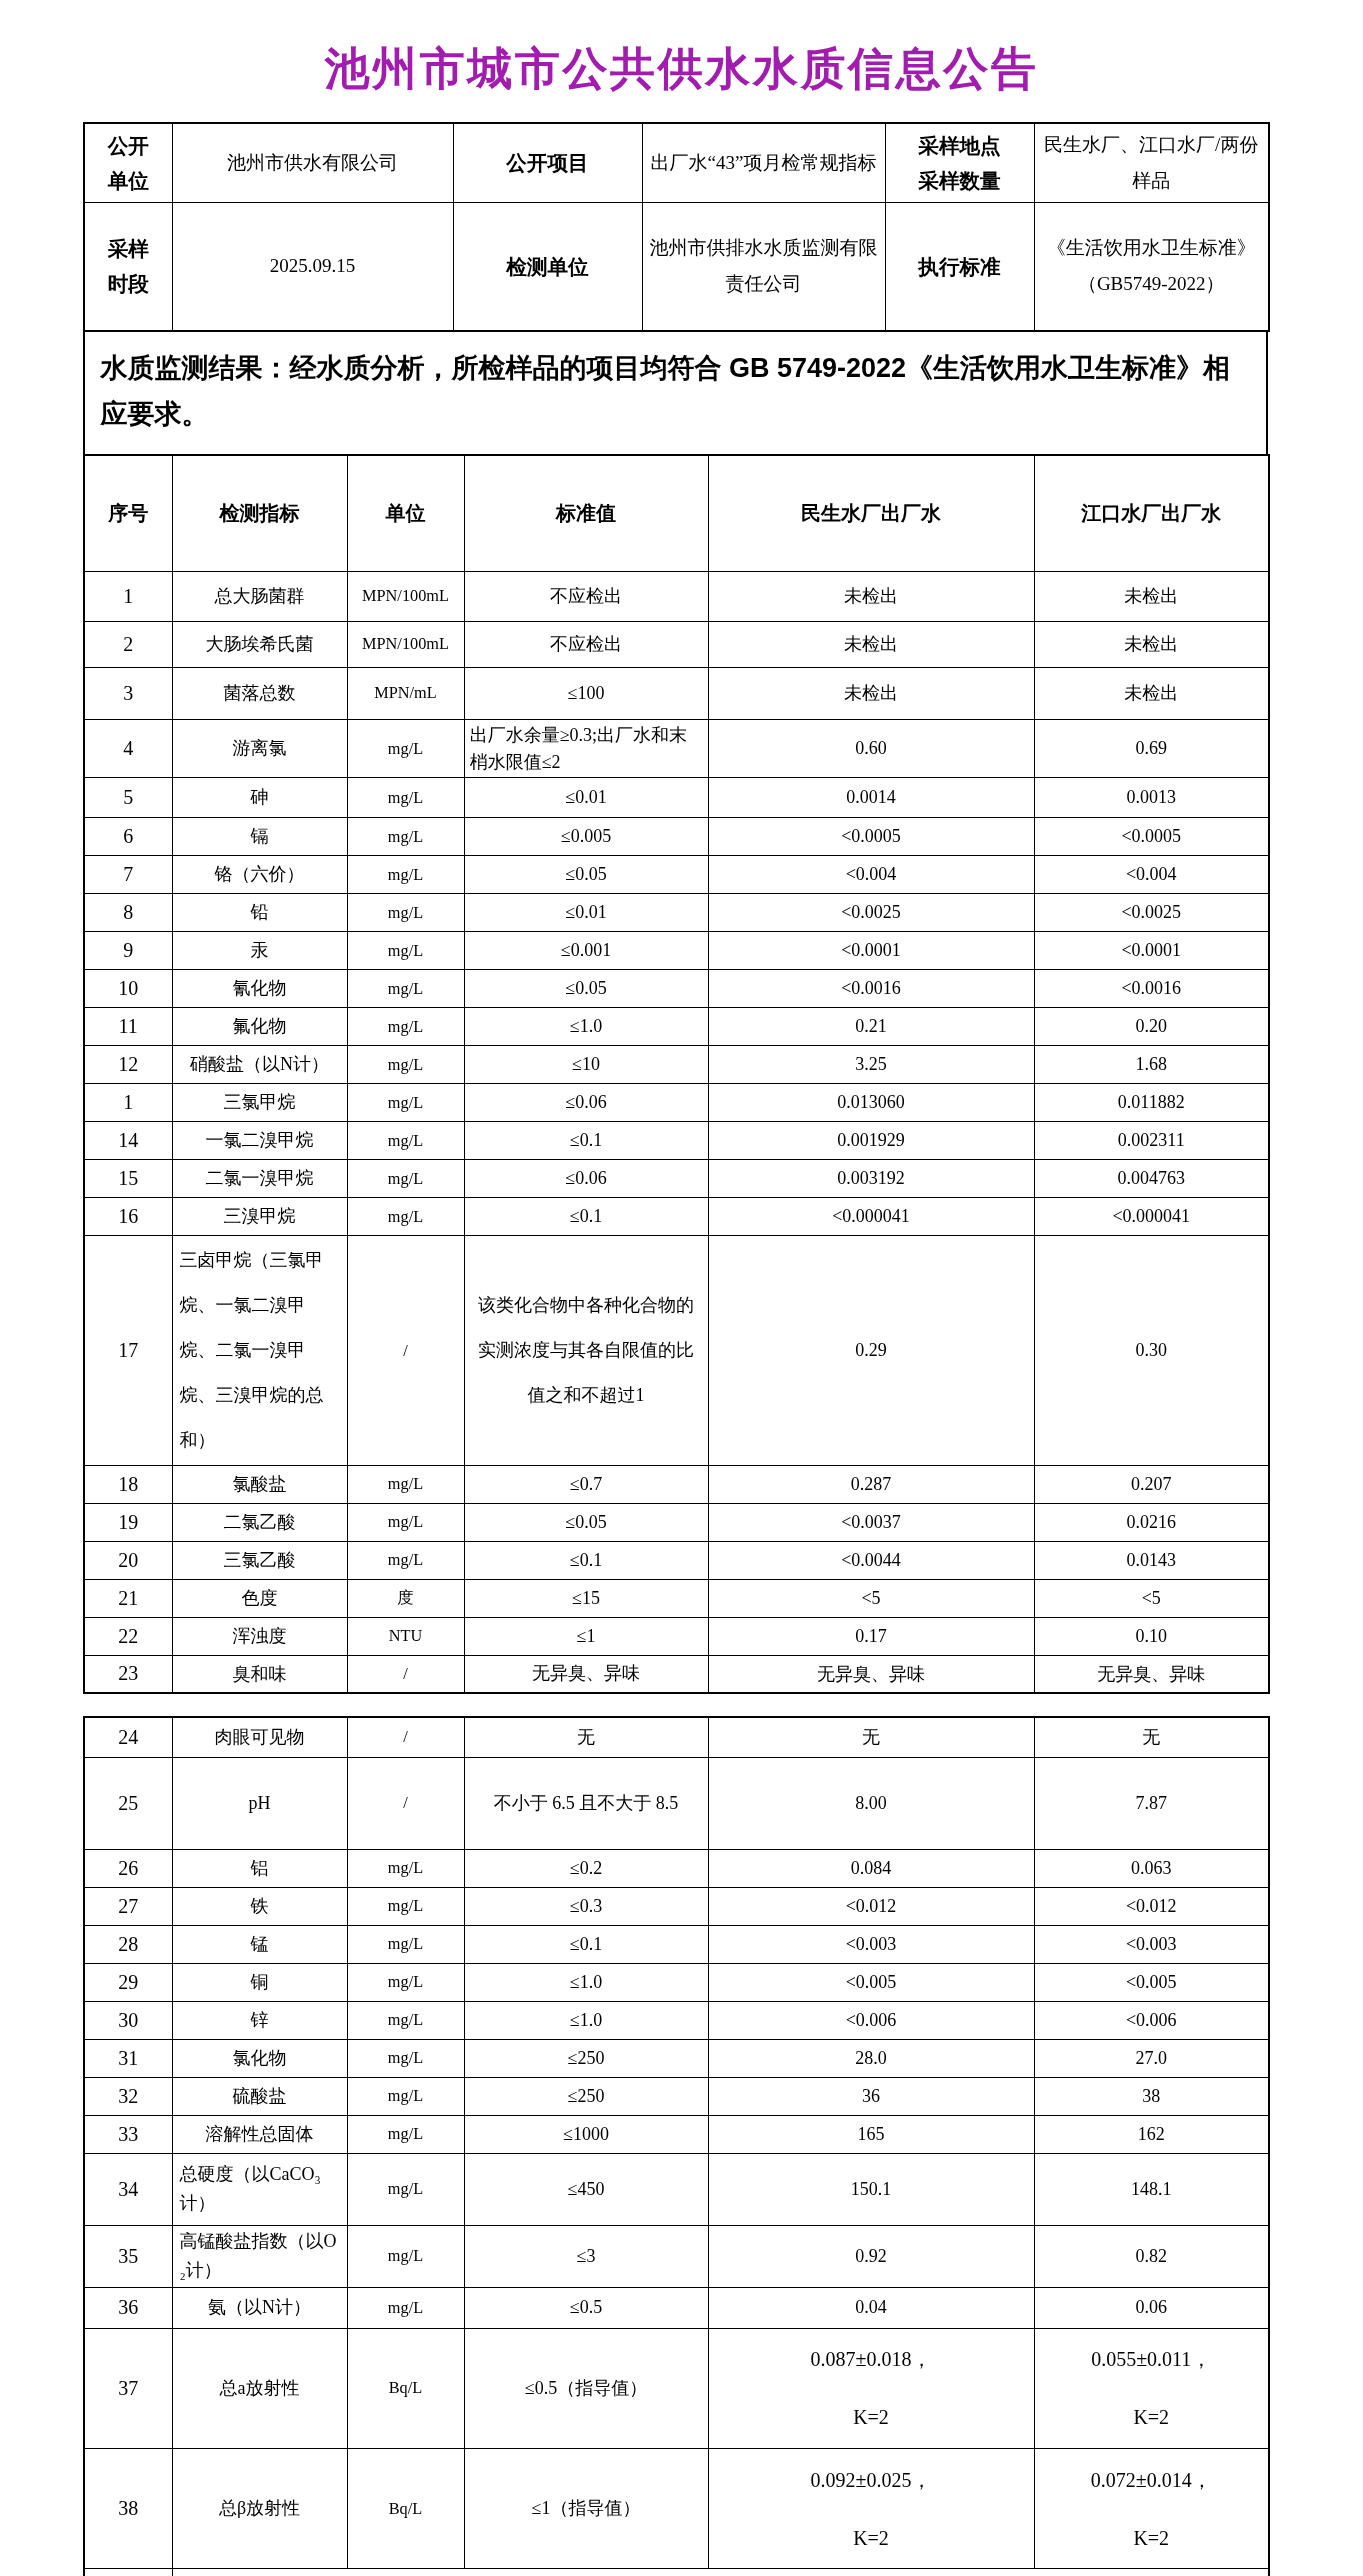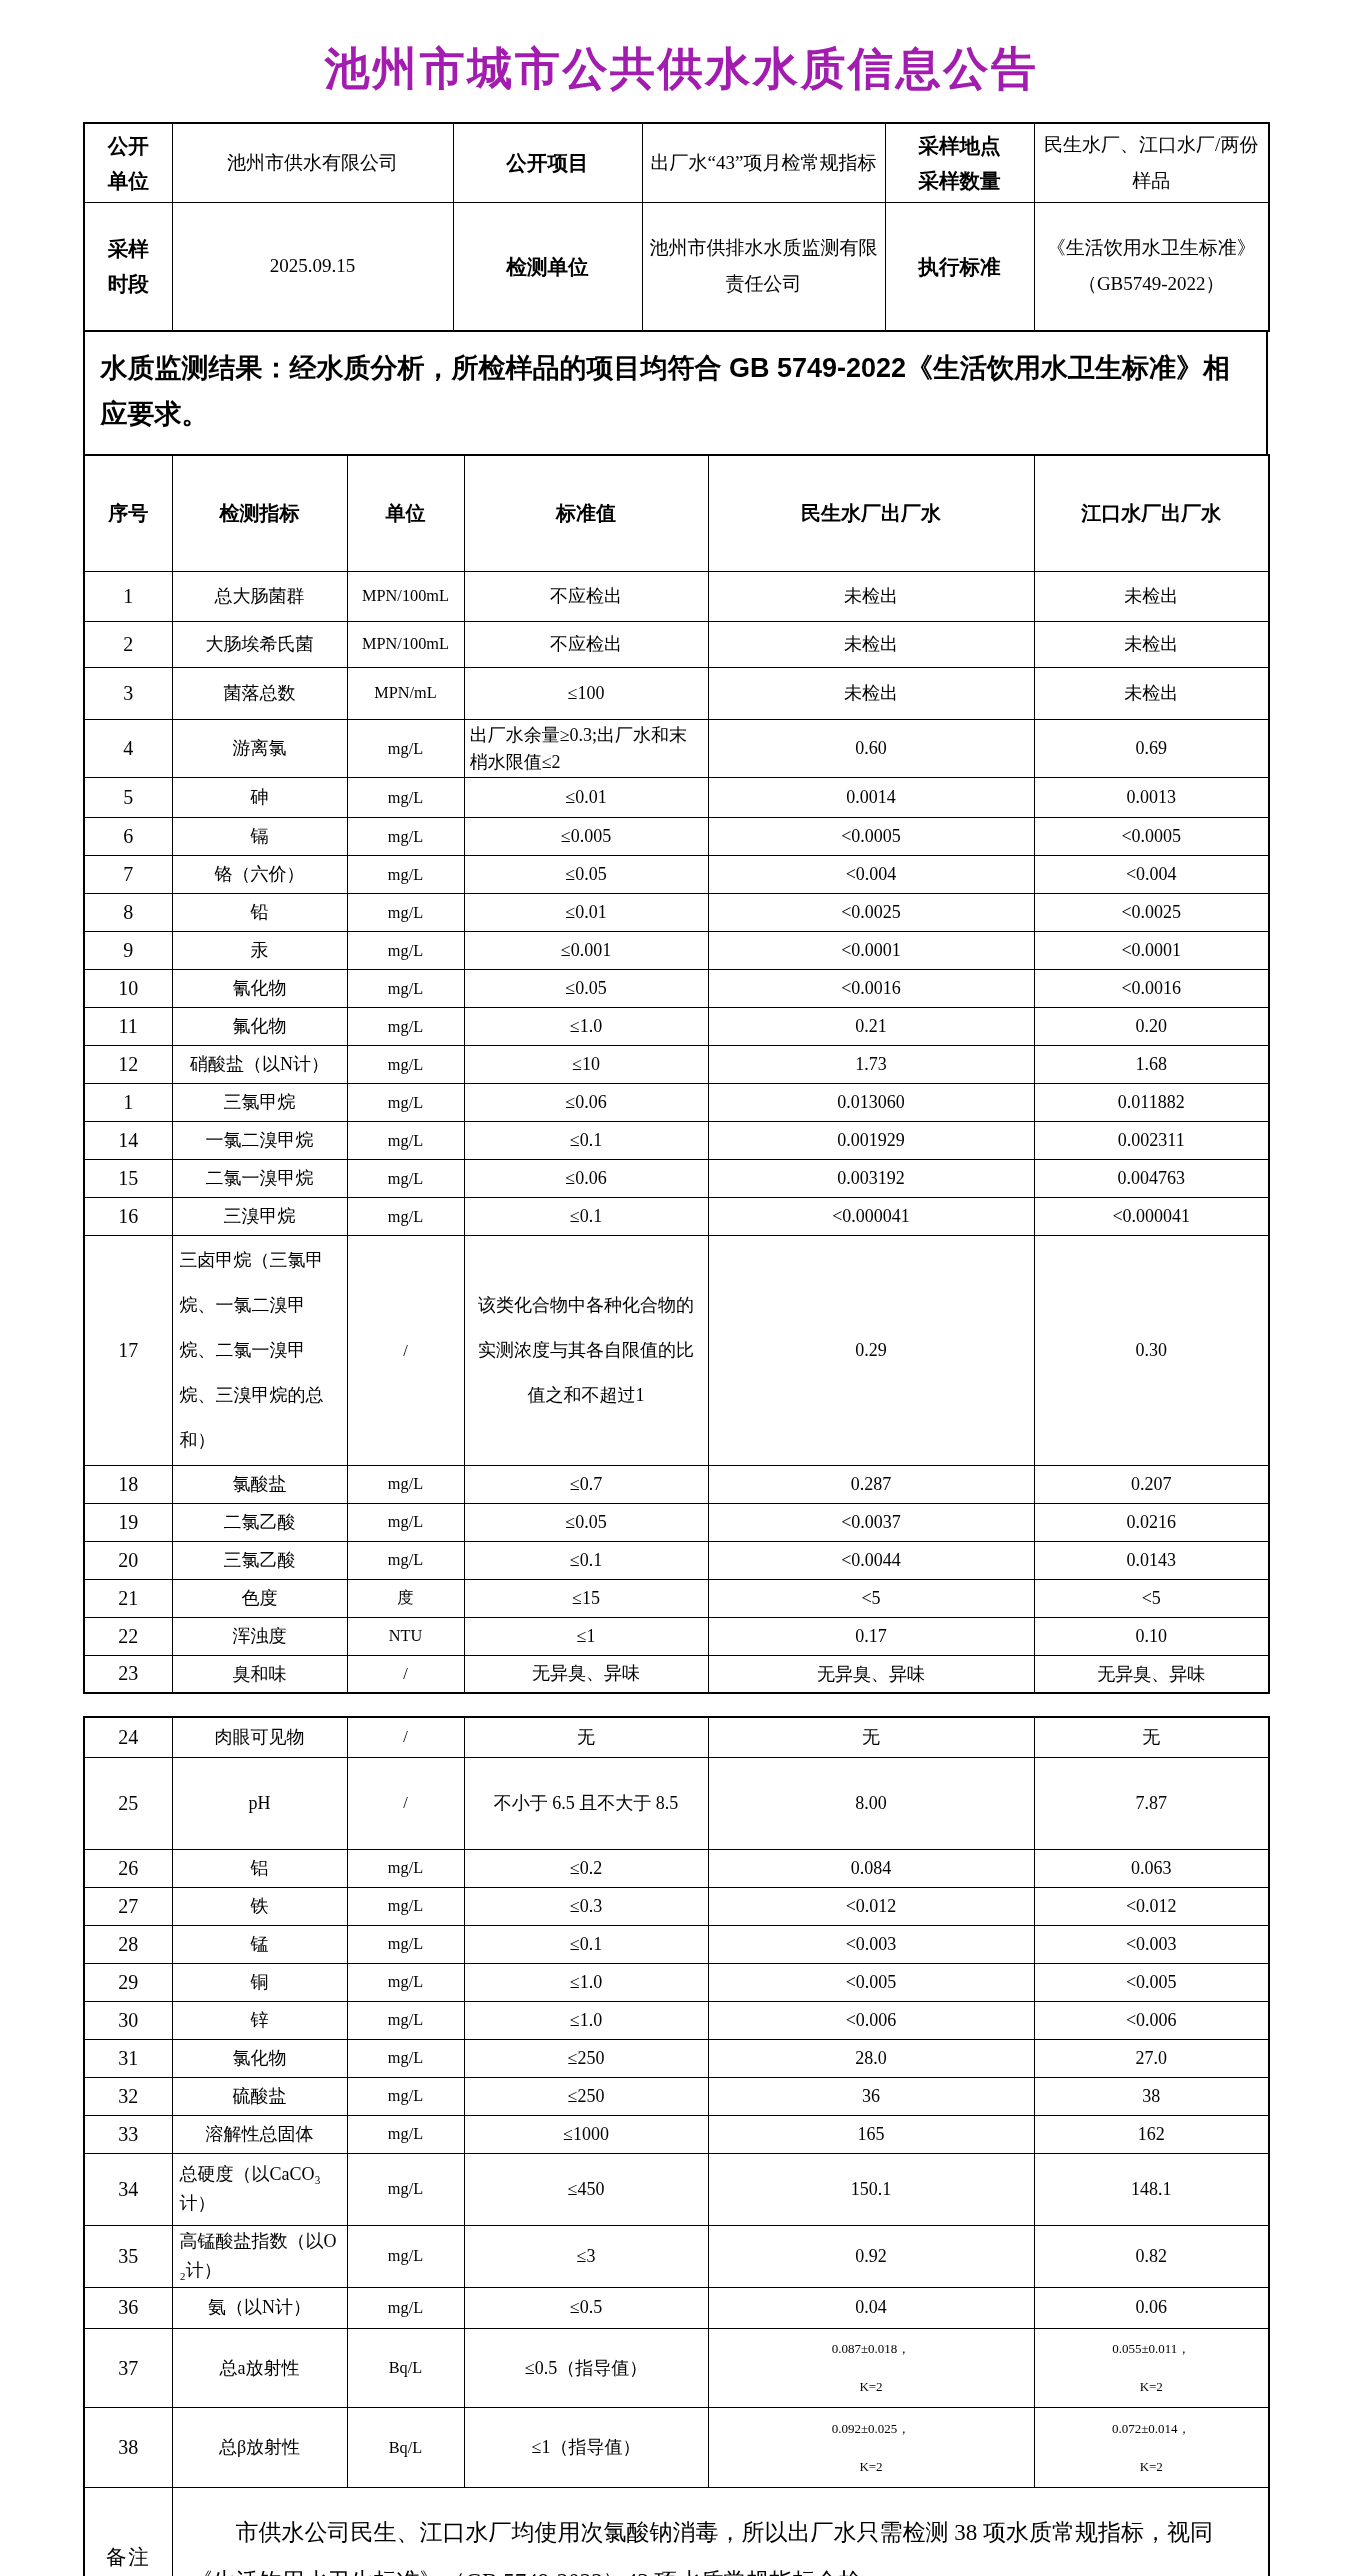--- a/index.html
+++ b/index.html
@@ -61,21 +61,21 @@
     font-size:20px;
   }
   .main td.no{font-size:20px;}
   .main td.ind{font-size:18px;line-height:1.6;padding:1.7px 6.9px;}
   .main td.unit{font-size:16.3px;}
   .main td.std{font-size:18px;line-height:1.5;}
   .main td.val{font-size:18px;}
   .main td.left{text-align:left;}
   .main td.ind17{line-height:2.5;}
   .main td.std17{line-height:2.5;}
-  .main td.rad{font-size:13px;line-height:2.9;white-space:pre-line;}
+  .main td.rad{font-size:20px;line-height:2.9;white-space:pre-line;}
   .tbl-gap{height:22px;}
   
   .note-row{height:140px;}
   td.note-lbl{font-size:20.6px;letter-spacing:1.7px;}
   td.note-txt{
     text-align:left;
     font-size:23px;
     line-height:2.15;
     text-indent:2em;
     padding:5.2px 17px;
@@ -230,21 +230,21 @@
             <td class="unit">mg/L</td>
             <td class="std">≤1.0</td>
             <td class="val">0.21</td>
             <td class="val">0.20</td>
           </tr>
           <tr style="height: 38px;">
             <td class="no">12</td>
             <td class="ind">硝酸盐（以N计）</td>
             <td class="unit">mg/L</td>
             <td class="std">≤10</td>
-            <td class="val">1.73</td>
+            <td class="val">3.25</td>
             <td class="val">1.68</td>
           </tr>
           <tr style="height: 38px;">
             <td class="no">1</td>
             <td class="ind">三氯甲烷</td>
             <td class="unit">mg/L</td>
             <td class="std">≤0.06</td>
             <td class="val">0.013060</td>
             <td class="val">0.011882</td>
           </tr>

